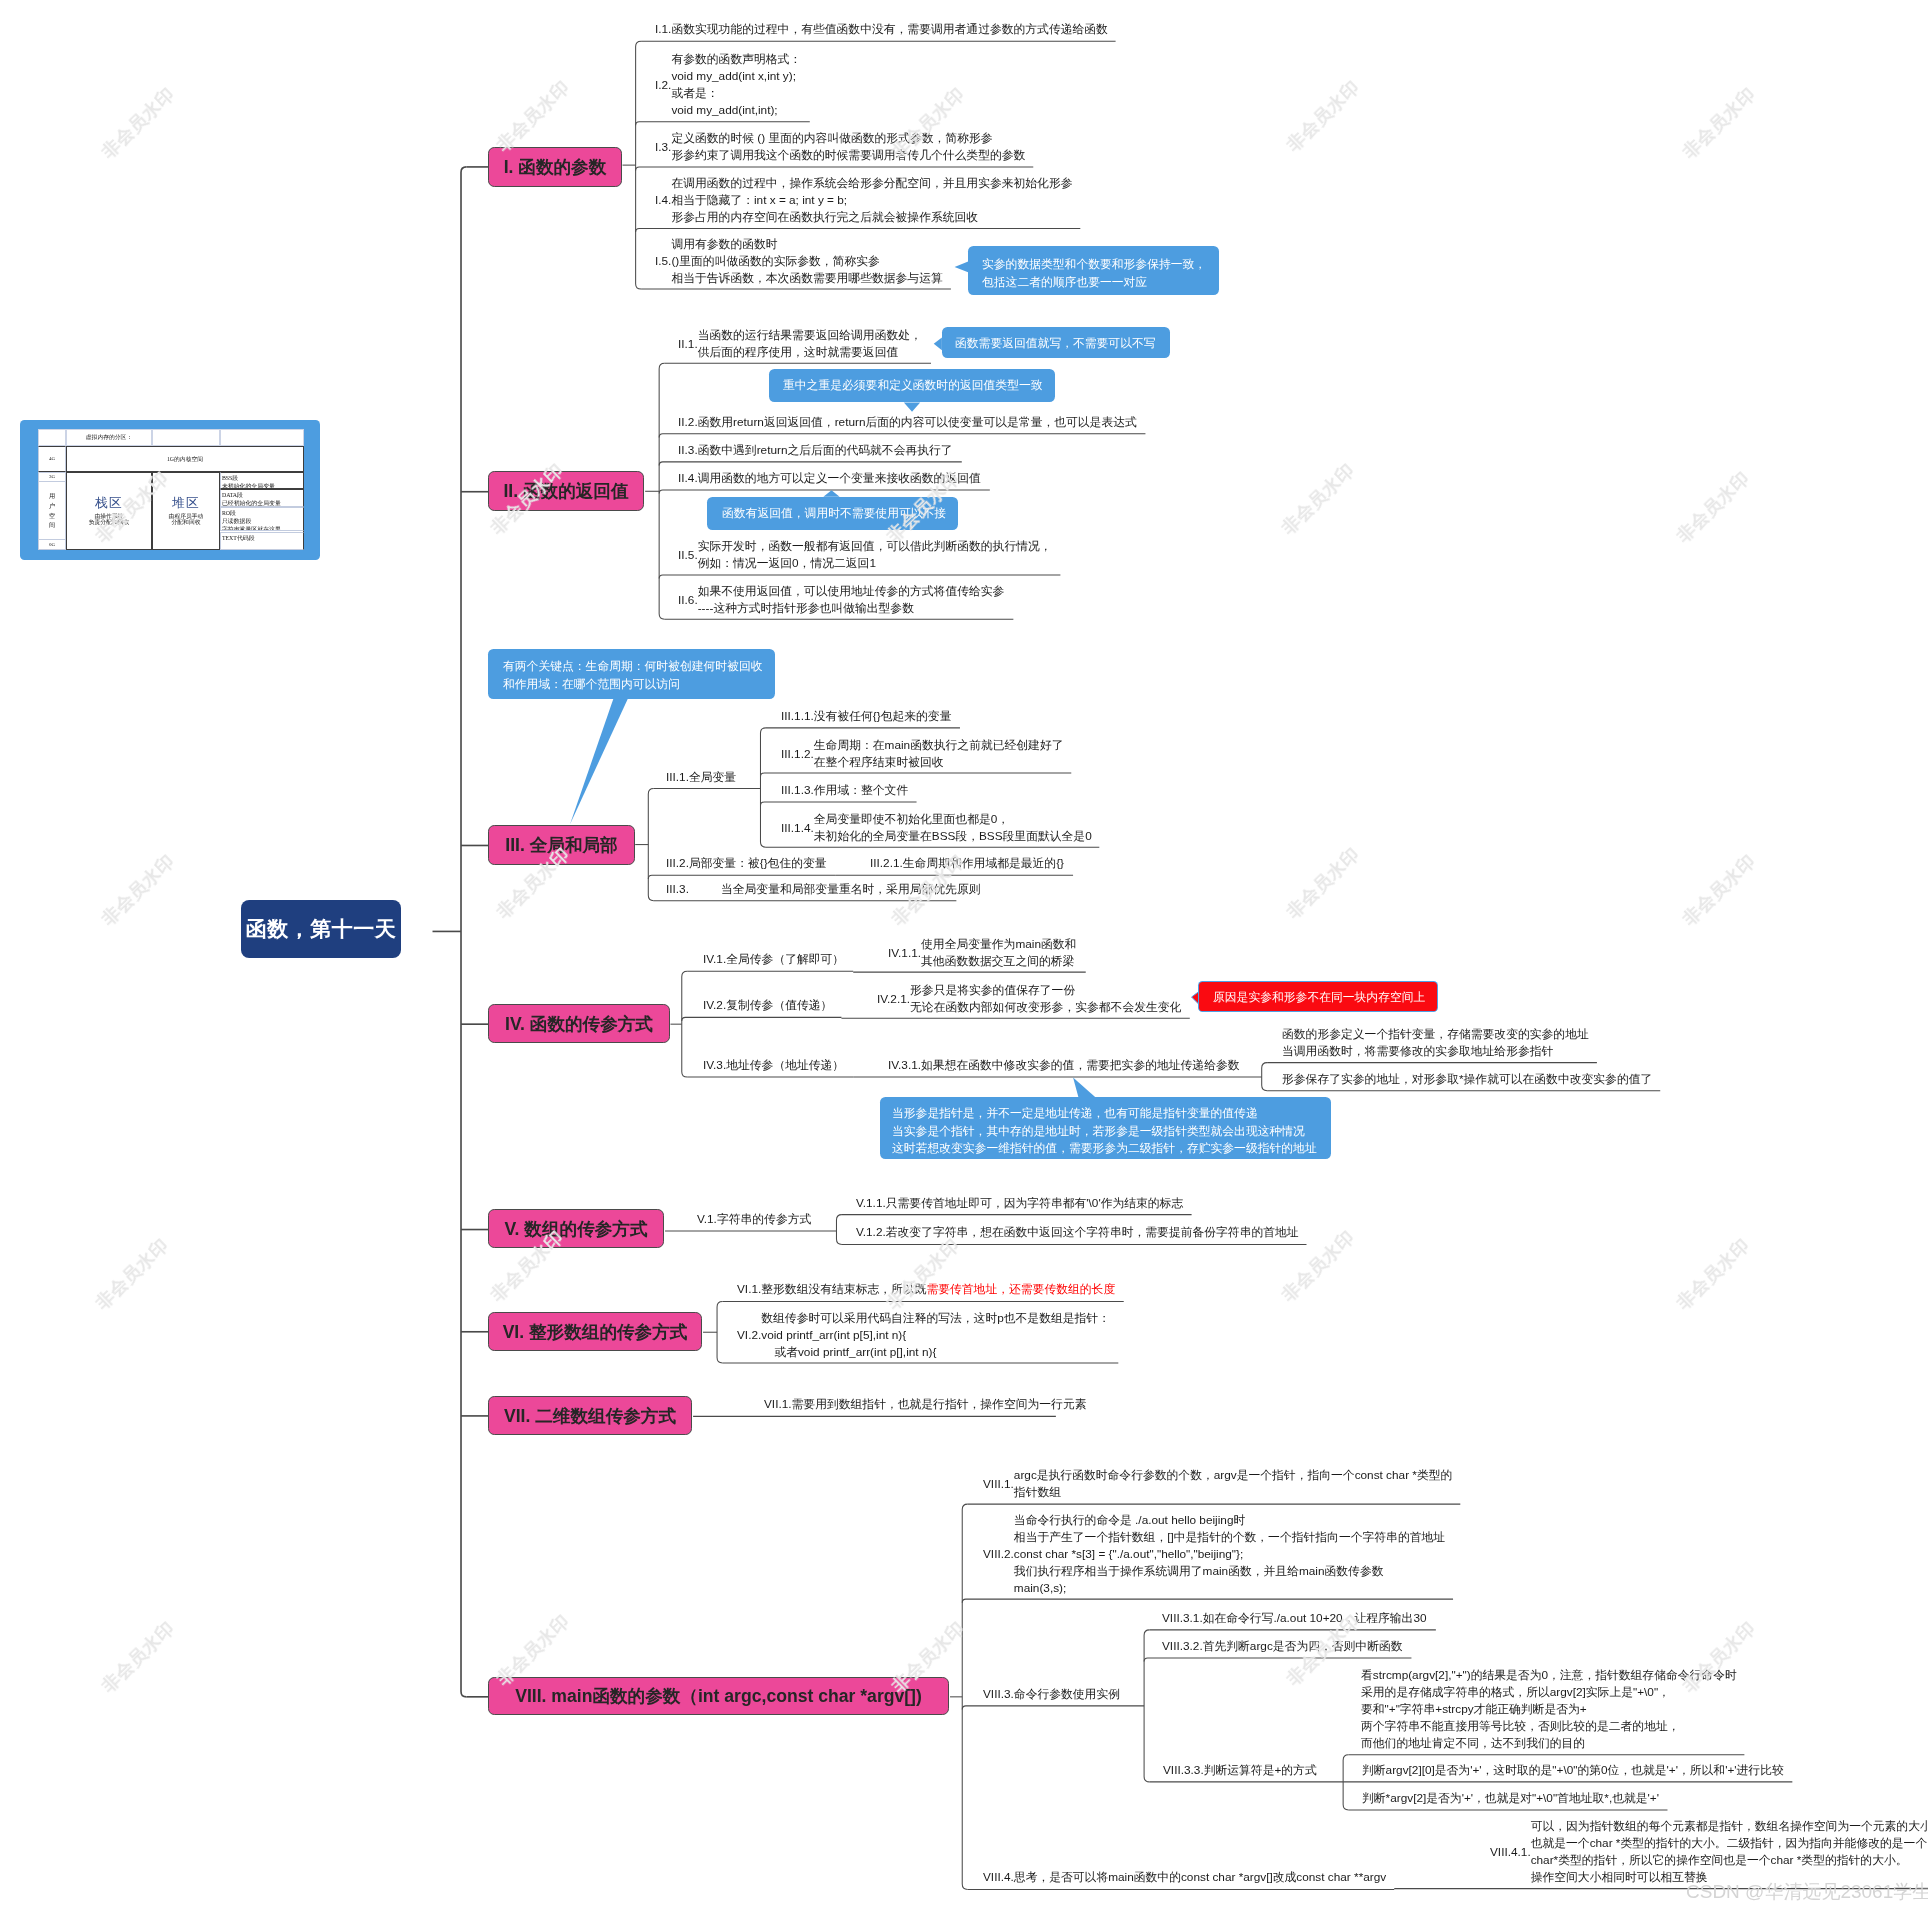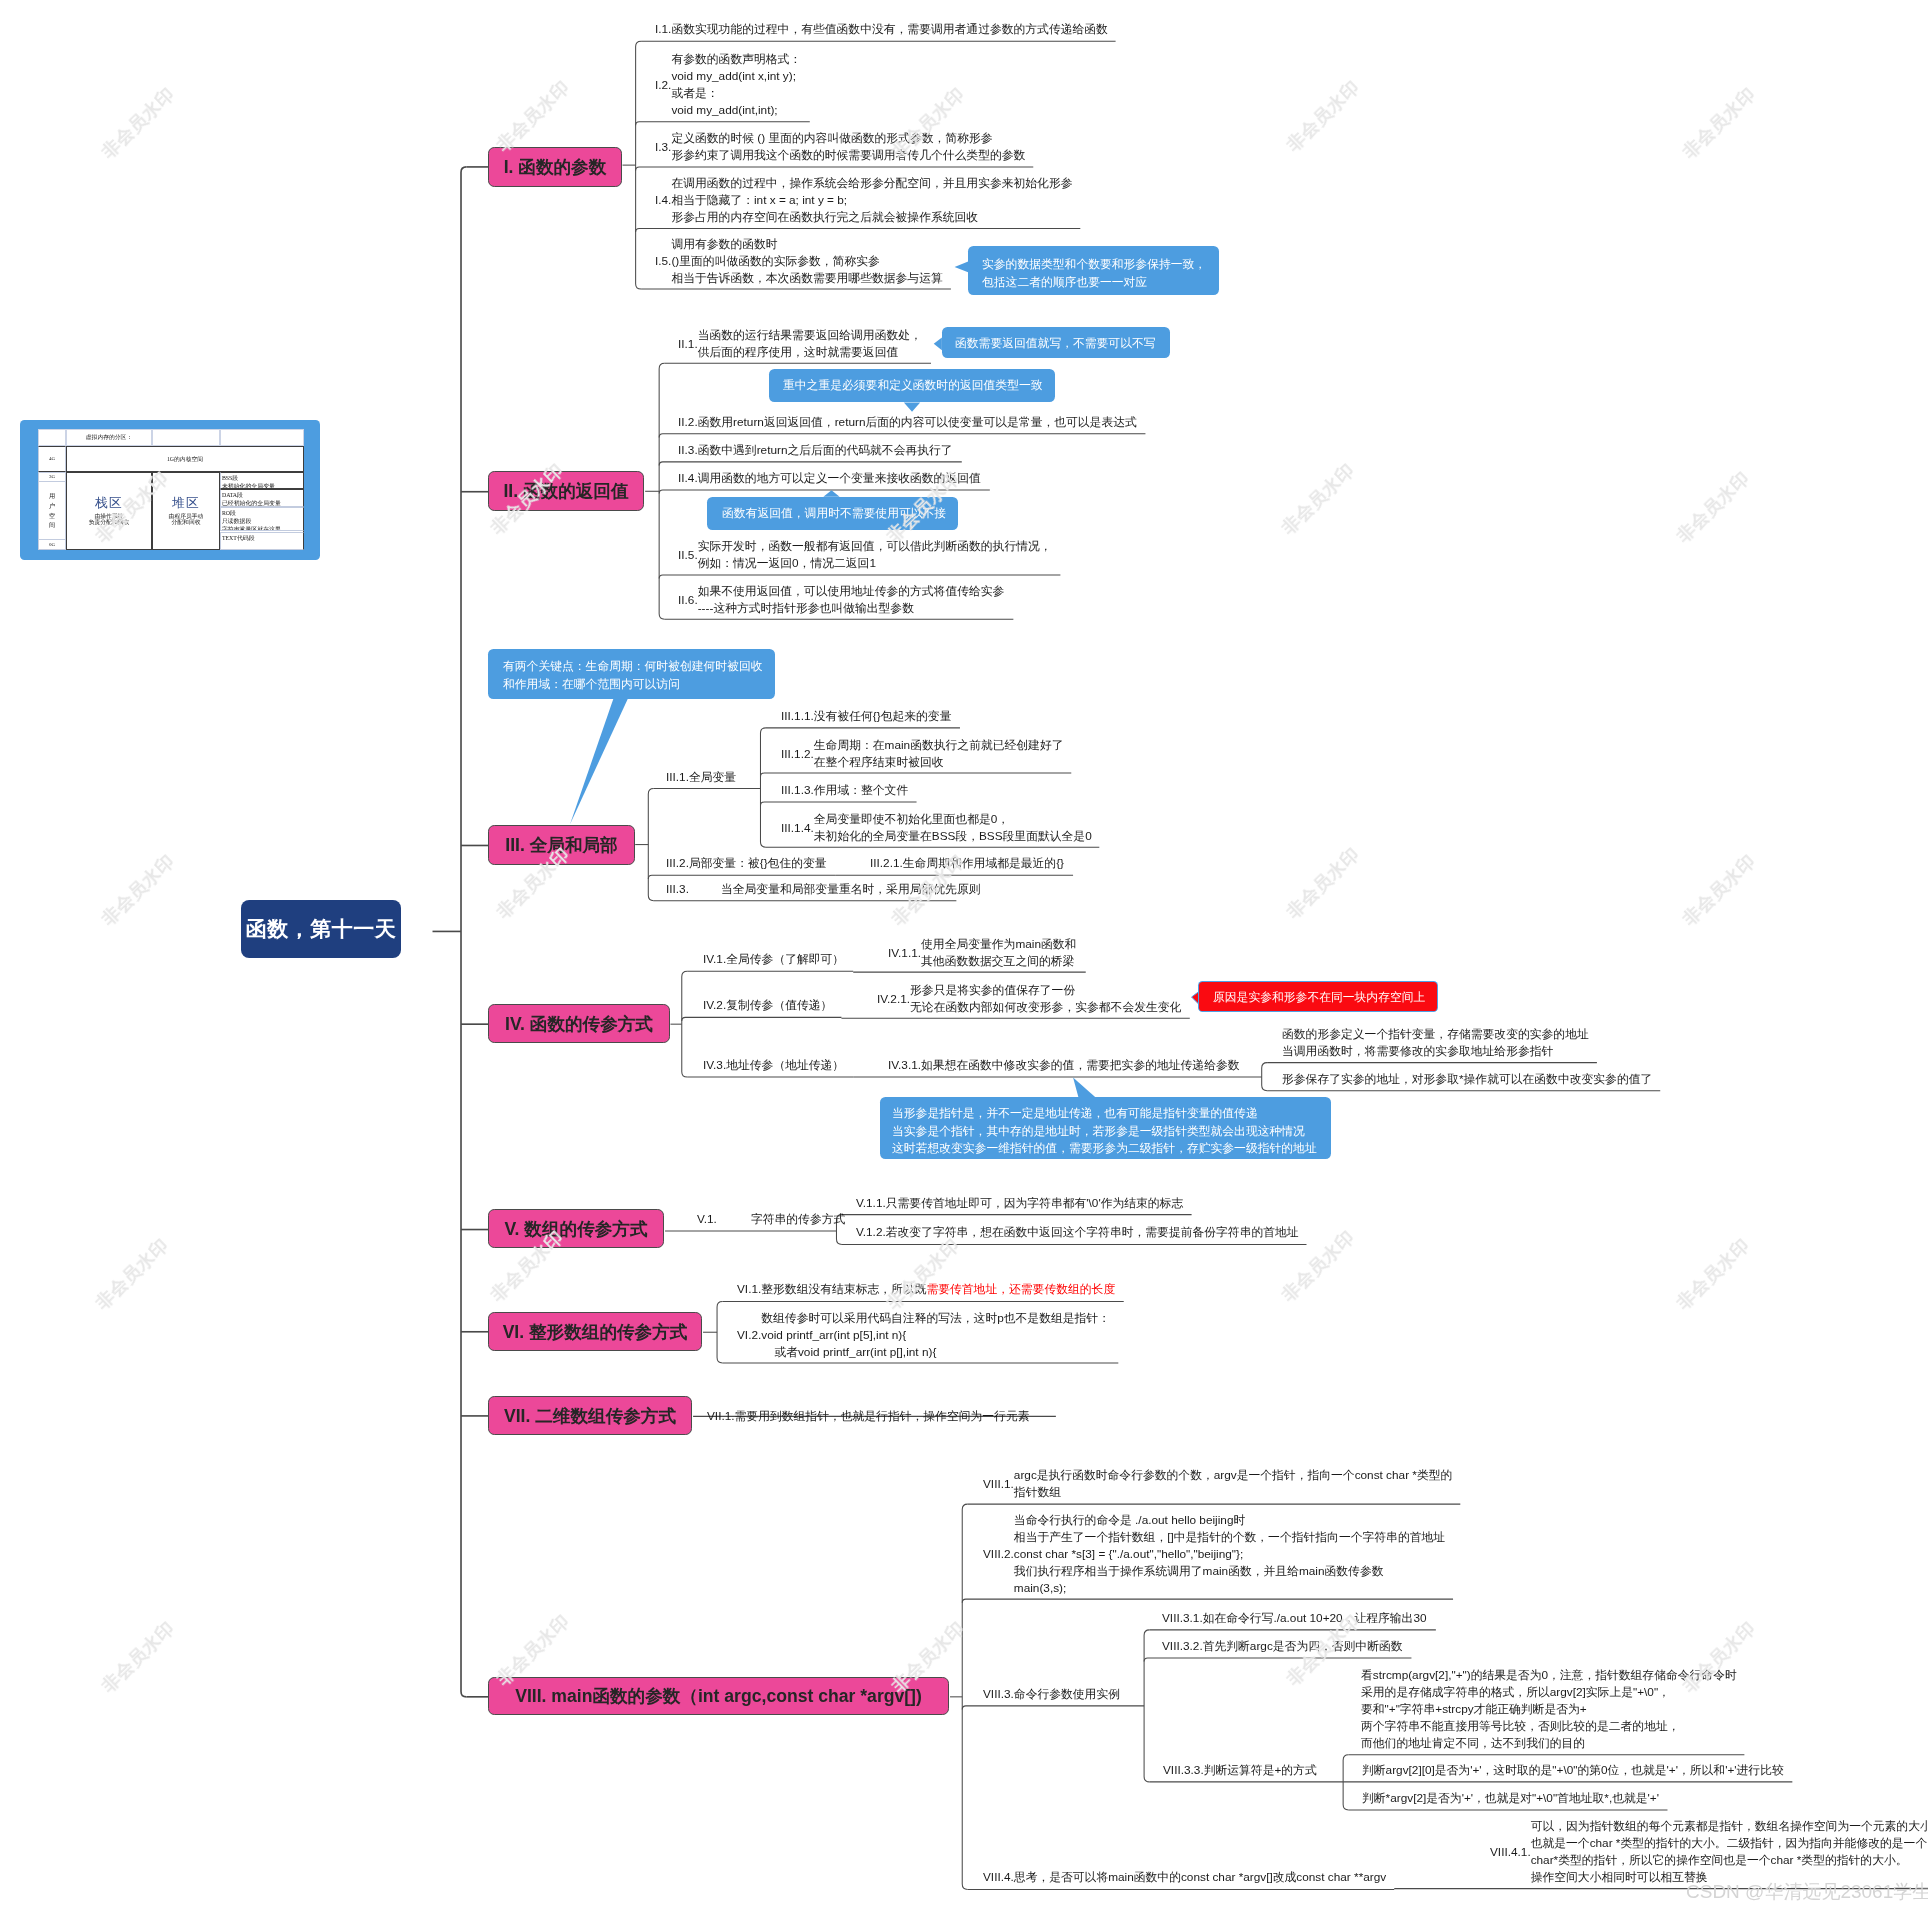--- a/index.html
+++ b/index.html
@@ -193,28 +193,28 @@
     <div class="leaf" data-name="leaf-IV.1.1" style="left: 888px; top: 936px; display: flex; align-items: center;"><span class="lnum" data-name="leaf-number-IV.1.1">IV.1.1.</span><span class="lbody" data-name="leaf-text-IV.1.1">使用全局变量作为main函数和
 其他函数数据交互之间的桥梁</span></div>
     <div class="leaf" data-name="leaf-IV.2" style="left: 703px; top: 997px; display: flex; align-items: center;"><span class="lnum" data-name="leaf-number-IV.2">IV.2.</span><span class="lbody" data-name="leaf-text-IV.2">复制传参（值传递）</span></div>
     <div class="leaf" data-name="leaf-IV.2.1" style="left: 877px; top: 982px; display: flex; align-items: center;"><span class="lnum" data-name="leaf-number-IV.2.1">IV.2.1.</span><span class="lbody" data-name="leaf-text-IV.2.1">形参只是将实参的值保存了一份
 无论在函数内部如何改变形参，实参都不会发生变化</span></div>
     <div class="leaf" data-name="leaf-IV.3" style="left: 703px; top: 1057px; display: flex; align-items: center;"><span class="lnum" data-name="leaf-number-IV.3">IV.3.</span><span class="lbody" data-name="leaf-text-IV.3">地址传参（地址传递）</span></div>
     <div class="leaf" data-name="leaf-IV.3.1" style="left: 888px; top: 1057px; display: flex; align-items: center;"><span class="lnum" data-name="leaf-number-IV.3.1">IV.3.1.</span><span class="lbody" data-name="leaf-text-IV.3.1">如果想在函数中修改实参的值，需要把实参的地址传递给参数</span></div>
     <div class="leaf" data-name="leaf-IV.3.1.1" style="left: 1282px; top: 1026px; display: flex; align-items: center;"><span class="lnum" data-name="leaf-number-IV.3.1.1"></span><span class="lbody" data-name="leaf-text-IV.3.1.1">函数的形参定义一个指针变量，存储需要改变的实参的地址
 当调用函数时，将需要修改的实参取地址给形参指针</span></div>
     <div class="leaf" data-name="leaf-IV.3.1.2" style="left: 1282px; top: 1071px; display: flex; align-items: center;"><span class="lnum" data-name="leaf-number-IV.3.1.2"></span><span class="lbody" data-name="leaf-text-IV.3.1.2">形参保存了实参的地址，对形参取*操作就可以在函数中改变实参的值了</span></div>
-    <div class="leaf" data-name="leaf-V.1" style="left: 697px; top: 1211px; display: flex; align-items: center; gap: 34px;"><span class="lnum" data-name="leaf-number-V.1">V.1.</span><span class="lbody" data-name="leaf-text-V.1">字符串的传参方式</span></div>
+    <div class="leaf" data-name="leaf-V.1" style="left: 697px; top: 1211px; display: flex; align-items: center;"><span class="lnum" data-name="leaf-number-V.1">V.1.</span><span class="lbody" data-name="leaf-text-V.1">字符串的传参方式</span></div>
     <div class="leaf" data-name="leaf-V.1.1" style="left: 856px; top: 1195px; display: flex; align-items: flex-end;"><span class="lnum" data-name="leaf-number-V.1.1">V.1.1.</span><span class="lbody" data-name="leaf-text-V.1.1">只需要传首地址即可，因为字符串都有'\0'作为结束的标志</span></div>
     <div class="leaf" data-name="leaf-V.1.2" style="left: 856px; top: 1224px; display: flex; align-items: center;"><span class="lnum" data-name="leaf-number-V.1.2">V.1.2.</span><span class="lbody" data-name="leaf-text-V.1.2">若改变了字符串，想在函数中返回这个字符串时，需要提前备份字符串的首地址</span></div>
     <div class="leaf" data-name="leaf-VI.1" style="left: 737px; top: 1281px; display: flex; align-items: center;"><span class="lnum" data-name="leaf-number-VI.1">VI.1.</span><span class="lbody" data-name="leaf-text-VI.1">整形数组没有结束标志，所以既<span class="rd" data-name="leaf-text-highlight">需要传首地址，还需要传数组的长度</span></span></div>
     <div class="leaf" data-name="leaf-VI.2" style="left: 737px; top: 1310px; display: flex; align-items: center;"><span class="lnum" data-name="leaf-number-VI.2">VI.2.</span><span class="lbody" data-name="leaf-text-VI.2">数组传参时可以采用代码自注释的写法，这时p也不是数组是指针：
 void printf_arr(int p[5],int n){
     或者void printf_arr(int p[],int n){</span></div>
-    <div class="leaf" data-name="leaf-VII.1" style="left: 707px; top: 1396px; display: flex; align-items: flex-end; margin-top: 12px;"><span class="lnum" data-name="leaf-number-VII.1">VII.1.</span><span class="lbody" data-name="leaf-text-VII.1">需要用到数组指针，也就是行指针，操作空间为一行元素</span></div>
+    <div class="leaf" data-name="leaf-VII.1" style="left: 764px; top: 1396px; display: flex; align-items: flex-end;"><span class="lnum" data-name="leaf-number-VII.1">VII.1.</span><span class="lbody" data-name="leaf-text-VII.1">需要用到数组指针，也就是行指针，操作空间为一行元素</span></div>
     <div class="leaf" data-name="leaf-VIII.1" style="left: 983px; top: 1467px; display: flex; align-items: center;"><span class="lnum" data-name="leaf-number-VIII.1">VIII.1.</span><span class="lbody" data-name="leaf-text-VIII.1">argc是执行函数时命令行参数的个数，argv是一个指针，指向一个const char *类型的
 指针数组</span></div>
     <div class="leaf" data-name="leaf-VIII.2" style="left: 983px; top: 1512px; display: flex; align-items: center;"><span class="lnum" data-name="leaf-number-VIII.2">VIII.2.</span><span class="lbody" data-name="leaf-text-VIII.2">当命令行执行的命令是 ./a.out hello beijing时
 相当于产生了一个指针数组，[]中是指针的个数，一个指针指向一个字符串的首地址
 const char *s[3] = {"./a.out","hello","beijing"};
 我们执行程序相当于操作系统调用了main函数，并且给main函数传参数
 main(3,s);</span></div>
     <div class="leaf" data-name="leaf-VIII.3" style="left: 983px; top: 1686px; display: flex; align-items: center;"><span class="lnum" data-name="leaf-number-VIII.3">VIII.3.</span><span class="lbody" data-name="leaf-text-VIII.3">命令行参数使用实例</span></div>
     <div class="leaf" data-name="leaf-VIII.3.1" style="left: 1162px; top: 1610px; display: flex; align-items: center;"><span class="lnum" data-name="leaf-number-VIII.3.1">VIII.3.1.</span><span class="lbody" data-name="leaf-text-VIII.3.1">如在命令行写./a.out 10+20，让程序输出30</span></div>
     <div class="leaf" data-name="leaf-VIII.3.2" style="left: 1162px; top: 1638px; display: flex; align-items: center;"><span class="lnum" data-name="leaf-number-VIII.3.2">VIII.3.2.</span><span class="lbody" data-name="leaf-text-VIII.3.2">首先判断argc是否为四，否则中断函数</span></div>

